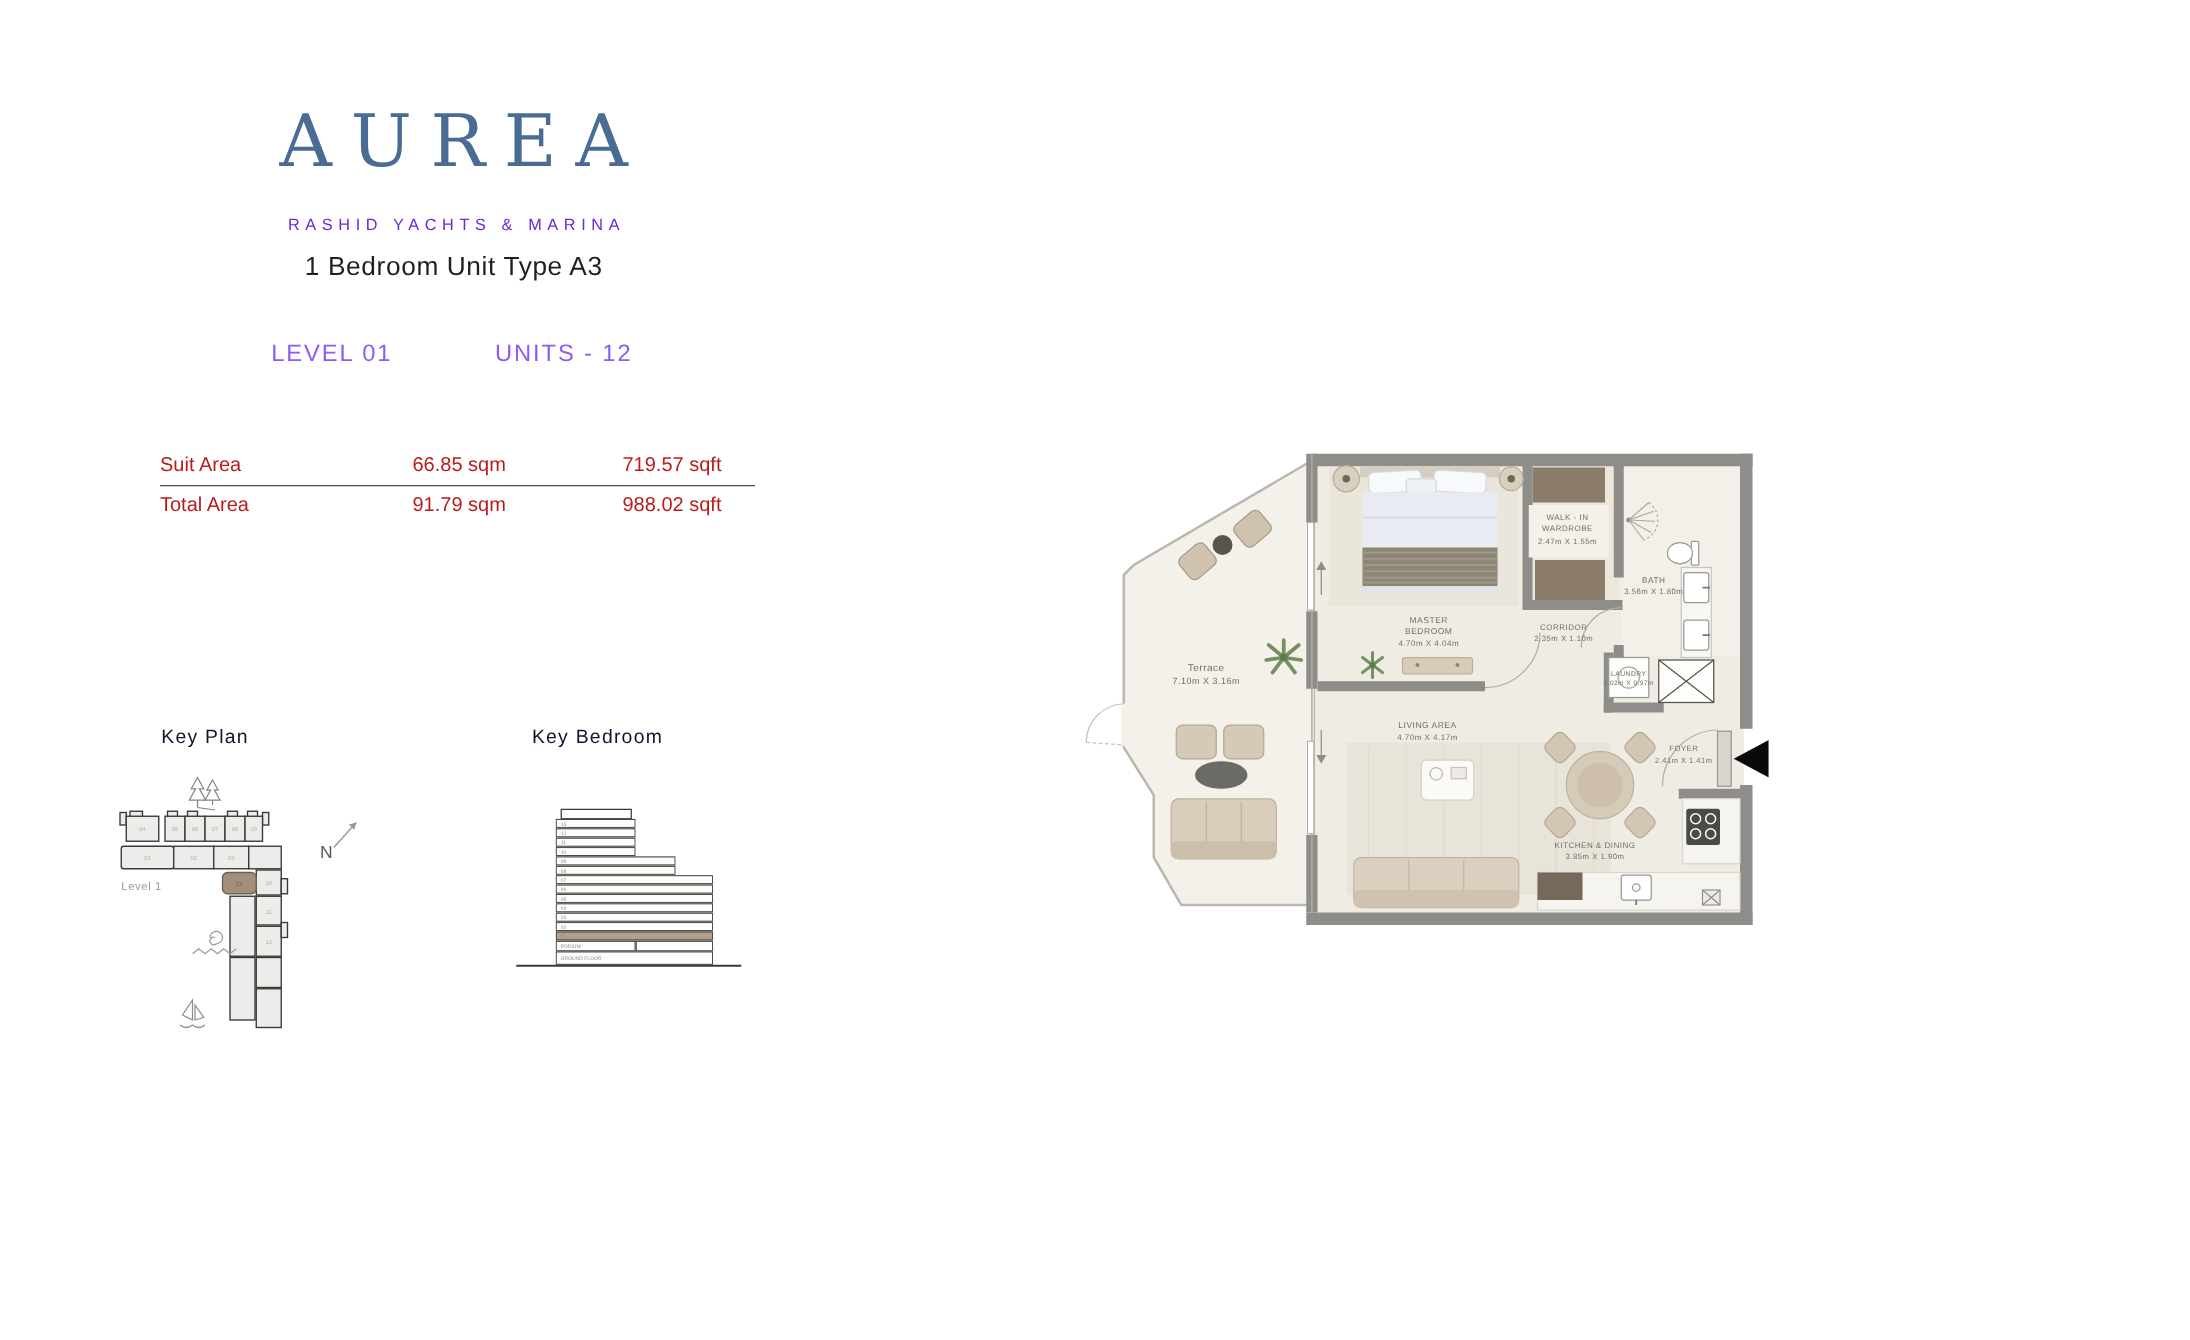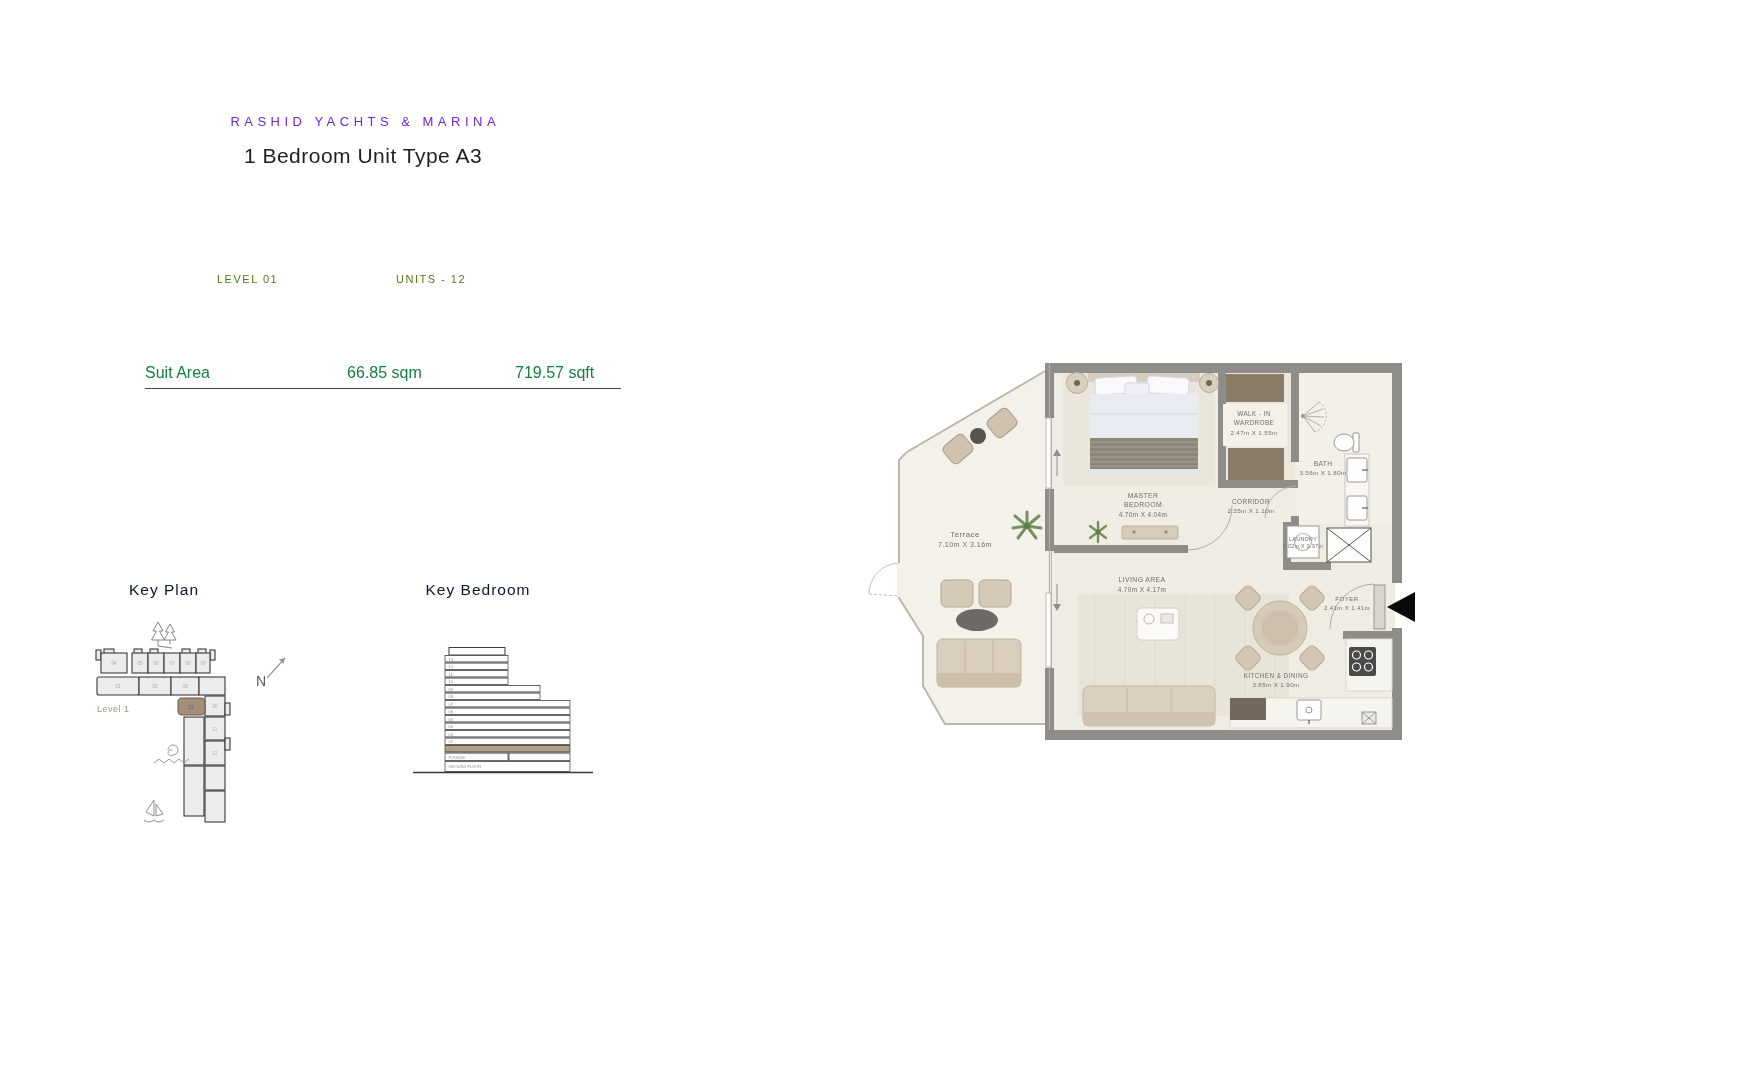--- a/index.html
+++ b/index.html
@@ -17,56 +17,62 @@
     font-size:58px; line-height:1; font-weight:400;
     color:#4a6b94; letter-spacing:15px; padding-left:15px;
   }
   .tagline {
     margin-top:30px; font-size:13px; letter-spacing:4.5px; padding-left:4.5px;
     color:#6d28d9; font-weight:400;
   }
   .unit-title {
     margin-top:15px; font-size:21px; font-weight:normal; color:#1f1f1f; letter-spacing:.5px;
   }
-  .meta { font-size:11px; letter-spacing:1.5px; color:#4d7c0f; white-space:nowrap; }
+  .meta { font-size:19px; letter-spacing:1.5px; color:#8b5cf6; white-space:nowrap; }
 
   
-  .area-table { left:128px; top:357px; width:476px; font-size:16px; color:#15803d;margin-left:17px; }
+  .area-table { left:128px; top:357px; width:476px; font-size:16px; color:#b91c1c; }
   .area-row {
     display:grid; grid-template-columns:202px 168px 1fr;
     align-items:center; height:32px;
   }
   .area-row.rule { border-bottom:1.5px solid #4a4a4a; }
   .cell-sqft { text-align:left; }
 
   .key-title {
     font-size:15.5px; color:#0f172a; letter-spacing:1px; text-align:center;
   }
 
   svg text { font-family:"Liberation Sans", sans-serif; }
   .rl   { fill:#6f6f68; text-anchor:middle; letter-spacing:.4px; }
   .num  { fill:#b3ada3; text-anchor:middle; }
   .flno { fill:#90908c; }
 </style>
 </head>
 <body>
 
 <div class="abs brand">
+  <div class="logo">AUREA</div>
   <div class="tagline">RASHID YACHTS &amp; MARINA</div>
   <div class="unit-title">1 Bedroom Unit Type A3</div>
 </div>
 
 <div class="abs meta" style="left:217px; top:273px;">LEVEL 01</div>
 <div class="abs meta" style="left:396px; top:273px;">UNITS - 12</div>
 
 <div class="abs area-table">
   <div class="area-row rule">
     <span>Suit Area</span>
     <span>66.85 sqm</span>
     <span class="cell-sqft">719.57 sqft</span>
+  </div>
+  <div class="area-row">
+    <span>Total Area</span>
+    <span>91.79 sqm</span>
+    <span class="cell-sqft">988.02 sqft</span>
   </div>
 </div>
 
 <div class="abs key-title" style="left:85px; top:581px; width:158px;">Key Plan</div>
 <div class="abs key-title" style="left:395px; top:581px; width:166px;">Key Bedroom</div>
 
 <svg class="abs" style="left:84px; top:608px;" width="212" height="228" viewBox="0 0 212 228">
 
   <g stroke="#84847f" fill="none" stroke-width="1">
     <path d="M74 14 l-5 9 h3.5 l-5 9 h13 l-5 -9 h3.5 z"></path>

